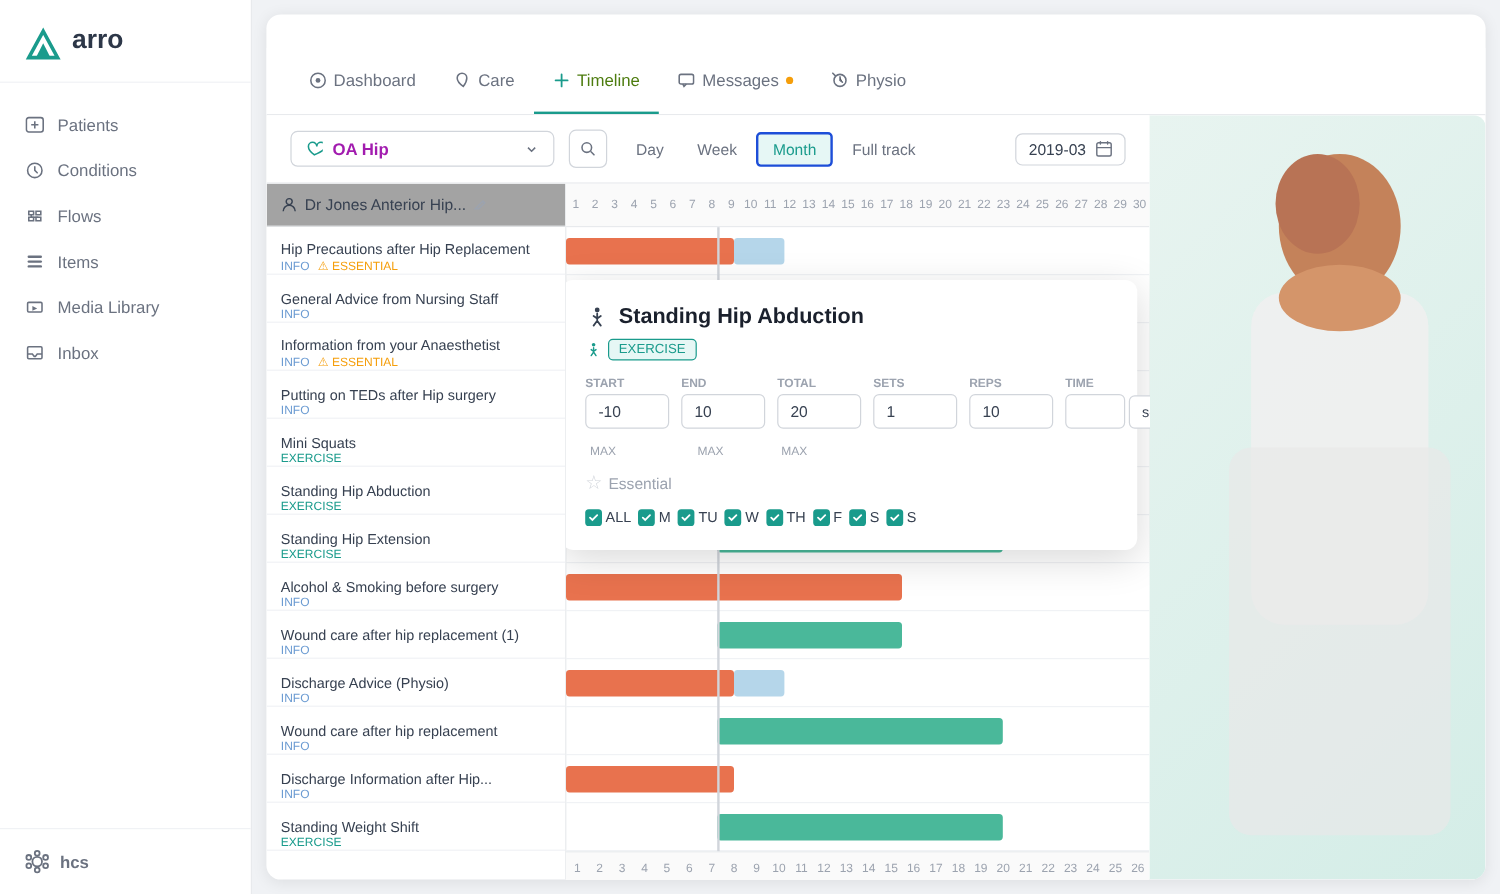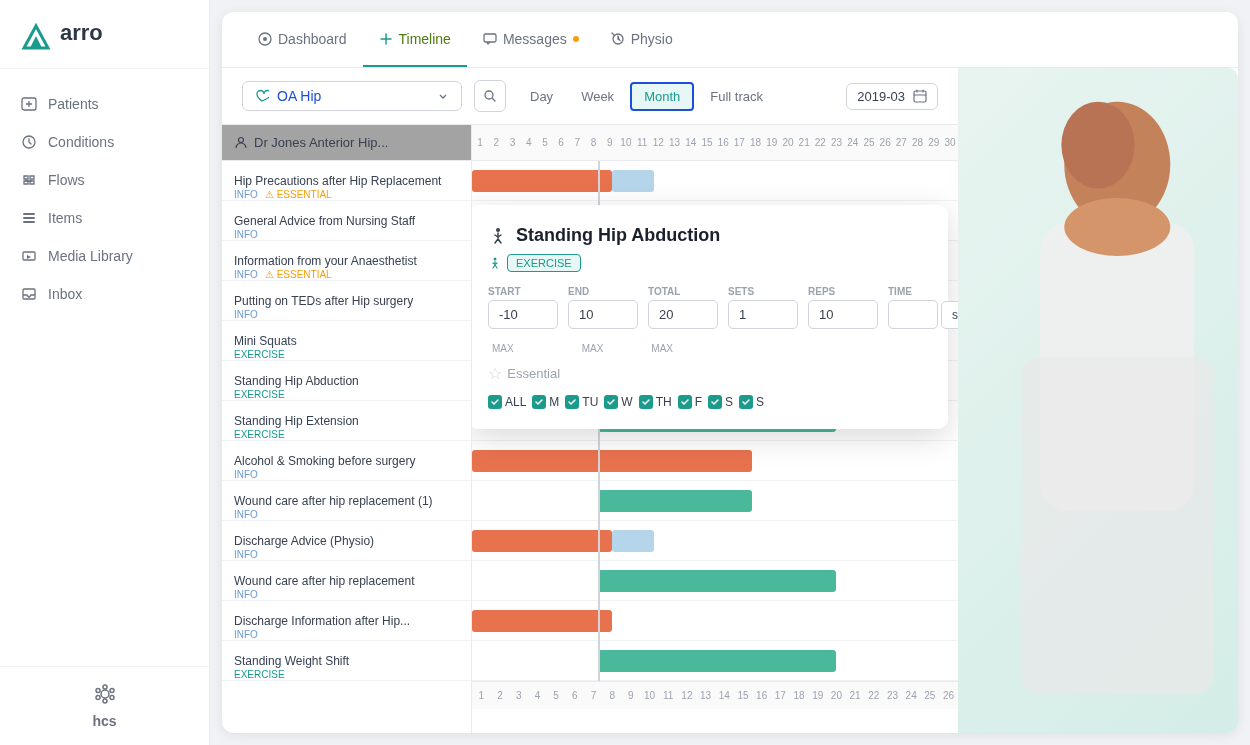--- a/index.html
+++ b/index.html
@@ -6,41 +6,41 @@
     body { font-family: -apple-system, BlinkMacSystemFont, 'Segoe UI', sans-serif; background: #f0f2f5; width: 1250px; height: 745px; overflow: hidden; display: flex; }
 
     
     .sidebar { width: 210px; background: #fff; border-right: 1px solid #e8eaed; display: flex; flex-direction: column; padding: 0; flex-shrink: 0; }
     .sidebar-logo { padding: 20px 20px 16px; display: flex; align-items: flex-start; gap: 8px; border-bottom: 1px solid #f0f2f5; }
     .logo-icon { width: 32px; height: 32px; }
     .logo-text { font-size: 22px; font-weight: 700; color: #2d3748; }
     .sidebar-nav { flex: 1; padding: 16px 0; }
     .nav-item { display: flex; align-items: center; gap: 10px; padding: 10px 20px; cursor: pointer; color: #6b7280; font-size: 14px; }
     .nav-icon { width: 18px; height: 18px; display: flex; align-items: center; justify-content: center; flex-shrink: 0; }
-    .sidebar-footer { padding: 16px 20px; border-top: 1px solid #f0f2f5; display: flex; align-items: center; gap: 8px; flex-direction: column; }
+    .sidebar-footer { padding: 16px 20px; border-top: 1px solid #f0f2f5; display: flex; align-items: center; gap: 8px; }
 
     
     .main { flex: 1; display: flex; flex-direction: column; background: #fff; border-radius: 12px; margin: 12px; overflow: hidden; box-shadow: 0 2px 12px rgba(0,0,0,0.08); }
 
     
-    .top-nav { display: flex; align-items: center; border-bottom: 1px solid #e8eaed; padding: 0 20px; background: #fff; height: 56px; }
+    .top-nav { display: flex; align-items: center; border-bottom: 1px solid #e8eaed; padding: 0 20px; background: #fff; height: 56px; margin-top: 28px; }
     .top-nav-item { padding: 18px 16px; font-size: 14px; color: #6b7280; cursor: pointer; border-bottom: 2px solid transparent; margin-bottom: -1px; display: flex; align-items: center; gap: 6px; }
     .top-nav-item.active { color: #4d7c0f; border-bottom-color: #1a9b8c; font-weight: 500; }
     .notification-dot { width: 6px; height: 6px; background: #f59e0b; border-radius: 50%; display: inline-block; }
 
     
     .content-area { display: flex; flex: 1; overflow: hidden; }
 
     
     .timeline-panel { flex: 1; display: flex; flex-direction: column; overflow: hidden; }
 
     
     .toolbar { display: flex; align-items: center; gap: 12px; padding: 12px 20px; border-bottom: 1px solid #e8eaed; background: #fff; }
     .condition-select { display: flex; align-items: center; gap: 8px; border: 1px solid #d1d5db; border-radius: 6px; padding: 6px 12px; min-width: 220px; cursor: pointer; background: #fff; }
-    .condition-select-text { font-size: 14px; color: #1d4ed8; flex: 1; }
+    .condition-select-text { font-size: 14px; color: #a21caf; flex: 1; font-weight: bold; }
     .search-btn { width: 32px; height: 32px; border: 1px solid #d1d5db; border-radius: 6px; display: flex; align-items: center; justify-content: center; cursor: pointer; background: #fff; color: #6b7280; }
     .view-btns { display: flex; align-items: center; gap: 4px; }
     .view-btn { padding: 5px 12px; font-size: 13px; color: #6b7280; cursor: pointer; border-radius: 4px; }
     .view-btn.active { background: #e6f7f5; color: #1a9b8c; border: 2px solid #1d4ed8; }
     .date-picker { display: flex; align-items: center; gap: 8px; border: 1px solid #d1d5db; border-radius: 6px; padding: 5px 10px; font-size: 13px; color: #374151; cursor: pointer; background: #fff; margin-left: auto; }
 
     
     .gantt-container { display: flex; flex: 1; overflow: hidden; }
     .gantt-labels { width: 250px; flex-shrink: 0; border-right: 1px solid #e8eaed; overflow-y: auto; }
     .gantt-header-label { height: 36px; border-bottom: 1px solid #e8eaed; padding: 0 12px; display: flex; align-items: center; background: #a3a3a3; }
@@ -172,20 +172,26 @@
 
 <div class="main">
 
   <div class="top-nav">
     <div class="top-nav-item">
       <svg width="14" height="14" viewBox="0 0 14 14">
           <circle cx="7" cy="7" r="6" stroke="#6b7280" stroke-width="1.3" fill="none"></circle>
           <circle cx="7" cy="7" r="2" fill="#6b7280"></circle>
         </svg>
       <span>Dashboard</span>
+    </div>
+    <div class="top-nav-item">
+      <svg width="14" height="14" viewBox="0 0 14 14">
+          <path d="M7 12s-5-3.5-5-7a4 4 0 018 0c0 3.5-3 7-3 7z" stroke="#6b7280" stroke-width="1.3" fill="none"></path>
+        </svg>
+      <span>Care</span>
     </div>
     <div class="top-nav-item active">
       <svg width="14" height="14" viewBox="0 0 14 14">
           <path d="M2 7h10M7 2v10" stroke="#1a9b8c" stroke-width="1.5" stroke-linecap="round"></path>
         </svg>
       <span>Timeline</span>
     </div>
     <div class="top-nav-item">
       <svg width="14" height="14" viewBox="0 0 14 14">
           <rect x="1" y="2" width="12" height="8" rx="1.5" stroke="#6b7280" stroke-width="1.3" fill="none"></rect>

